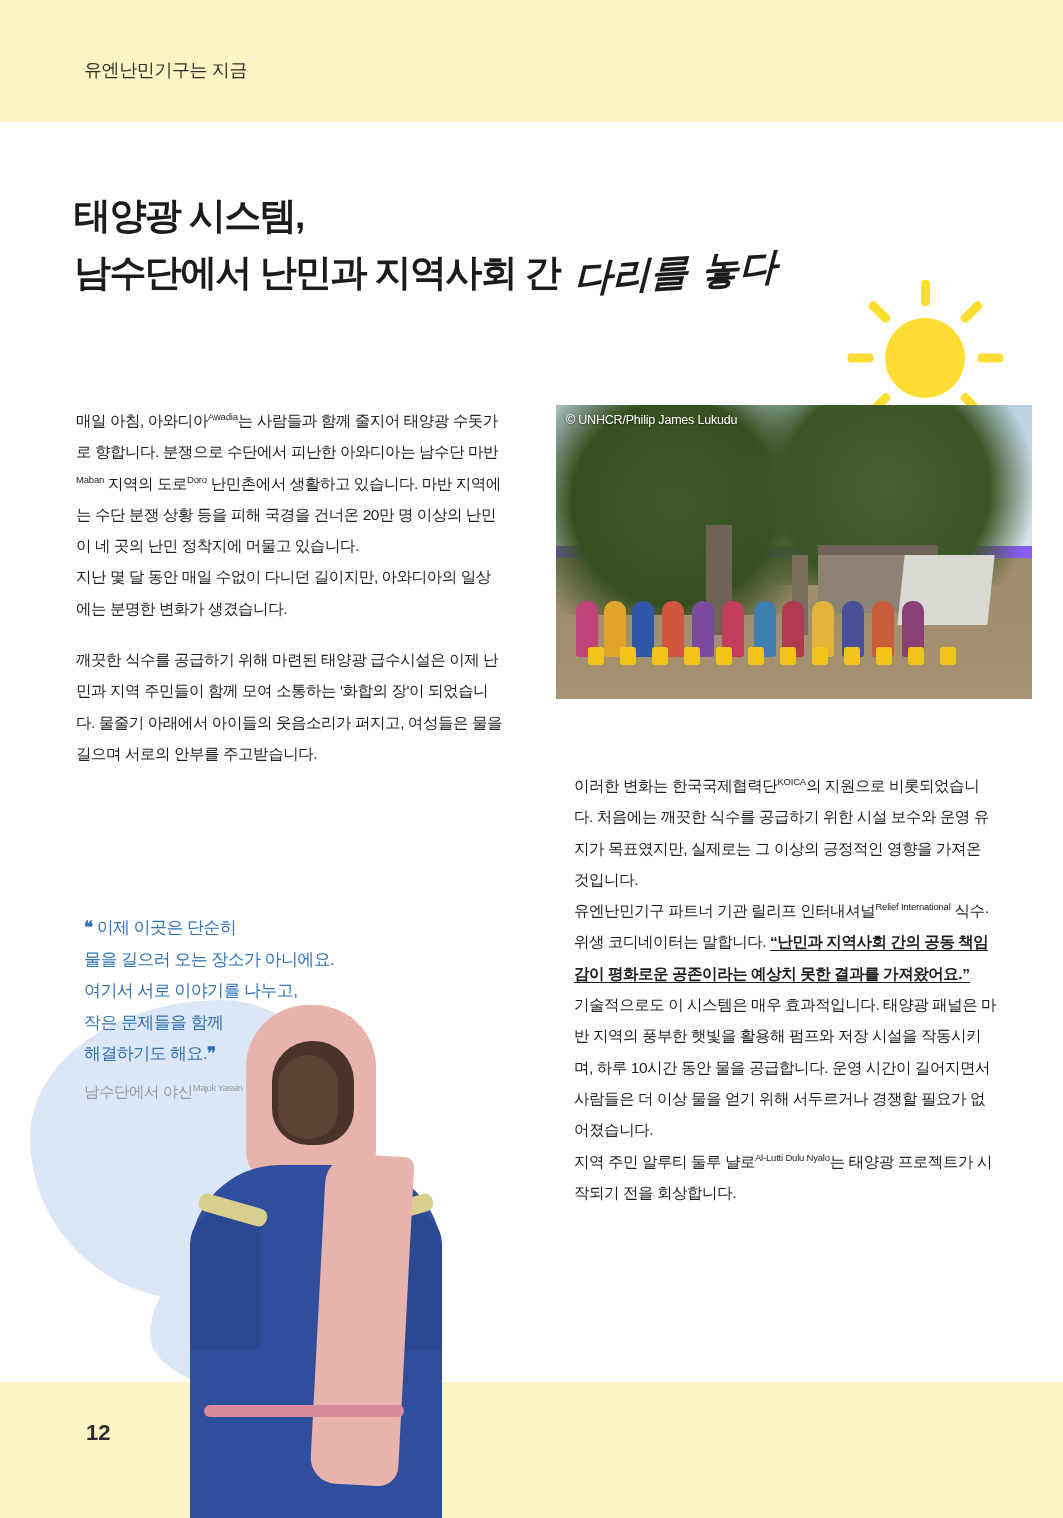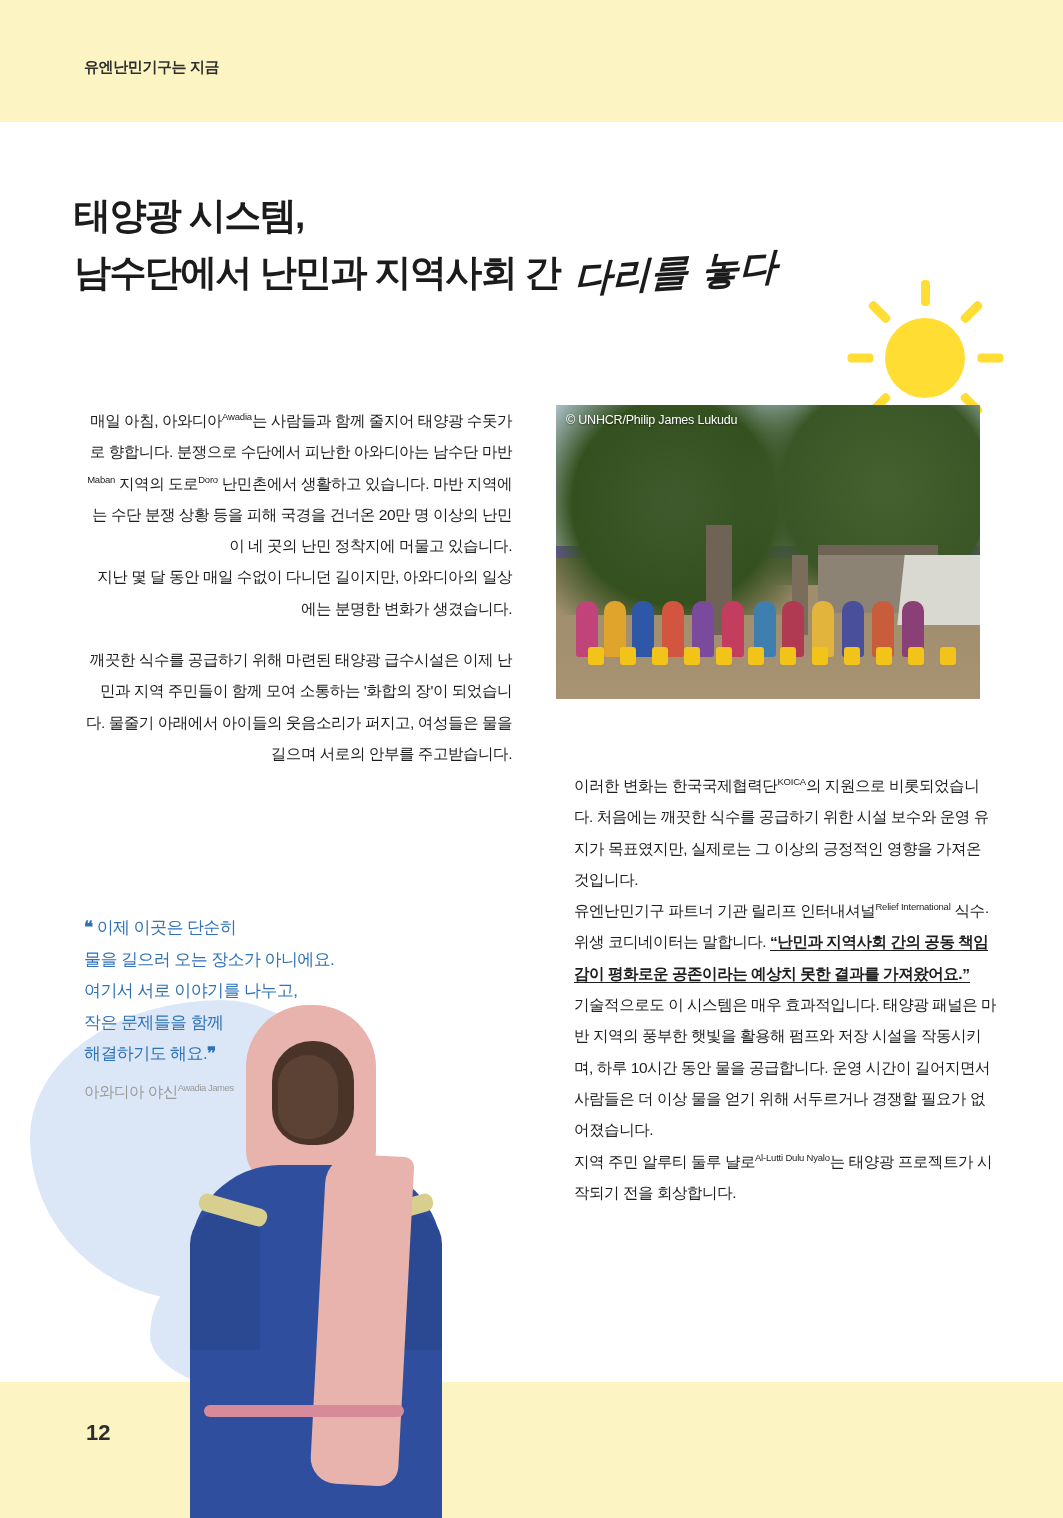--- a/index.html
+++ b/index.html
@@ -19,22 +19,22 @@
   .top-band {
     position: absolute;
     left: 0; top: 0;
     width: 1063px;
     height: 122px;
     background: #fdf4c4;
   }
   .top-band-label {
     position: absolute;
     left: 84px; top: 58px;
-    font-size: 15px;
-    font-weight: 700;
+    font-size: 18px;
+    font-weight: 400;
     color: #2e2e2e;
     letter-spacing: -0.4px;
   }
 
   
   .bottom-band {
     position: absolute;
     left: 0; top: 1382px;
     width: 1063px;
     height: 136px;
@@ -91,23 +91,22 @@
     letter-spacing: 0px;
     display: inline-block;
     transform: rotate(-3.5deg) skewX(-4deg);
     margin-left: 14px;
     color: #1b1b1b;
   }
 
   
   .col-left {
     position: absolute;
-    left: 84px; top: 405px;
+    left: 76px; top: 405px;
     width: 428px;
-    text-align: right;
   }
   .col-right {
     position: absolute;
     left: 574px; top: 770px;
     width: 424px;
   }
   p.body {
     margin: 0 0 20px 0;
     font-size: 15.5px;
     line-height: 2.02;
@@ -168,21 +167,21 @@
     width: 210px; height: 150px;
     background: #dbe7f7;
     border-radius: 50% 50% 40% 60% / 60% 40% 60% 40%;
     z-index: 1;
   }
 
   
   .photo {
     position: absolute;
     left: 556px; top: 405px;
-    width: 424px; height: 294px;
+    width: 476px; height: 294px;
     overflow: hidden;
     background: #8b5cf6;
   }
   .photo .sky {
     position: absolute; left:0; top:0; width:100%; height:48%;
     background: linear-gradient(#b9cfe0, #d8e4ea);
   }
   .photo .canopy {
     position: absolute; left: -30px; top: -40px; width: 330px; height: 250px;
     background: radial-gradient(circle at 45% 55%, #3f5a2c 0%, #35501f 45%, rgba(53,80,31,0) 70%);
@@ -370,21 +369,21 @@
 <div class="pullquote">
   <div class="q">
     <span class="mark">❝</span>
     <span>이제 이곳은 단순히</span><br>
     <span>물을 길으러 오는 장소가 아니에요.</span><br>
     <span>여기서 서로 이야기를 나누고,</span><br>
     <span>작은 문제들을 함께</span><br>
     <span>해결하기도 해요.</span><span class="mark">❞</span>
   </div>
   <div class="attrib">
-    <span>아와디아 야신</span><sup>Awadia James</sup>
+    <span>남수단에서 야신</span><sup>Majok Yassin</sup>
   </div>
 </div>
 
 <div class="woman">
   <div class="w-scarf"></div>
   <div class="w-face"></div>
   <div class="w-face-sh"></div>
   <div class="w-body"></div>
   <div class="w-shoulder-l"></div>
   <div class="w-shoulder-r"></div>

